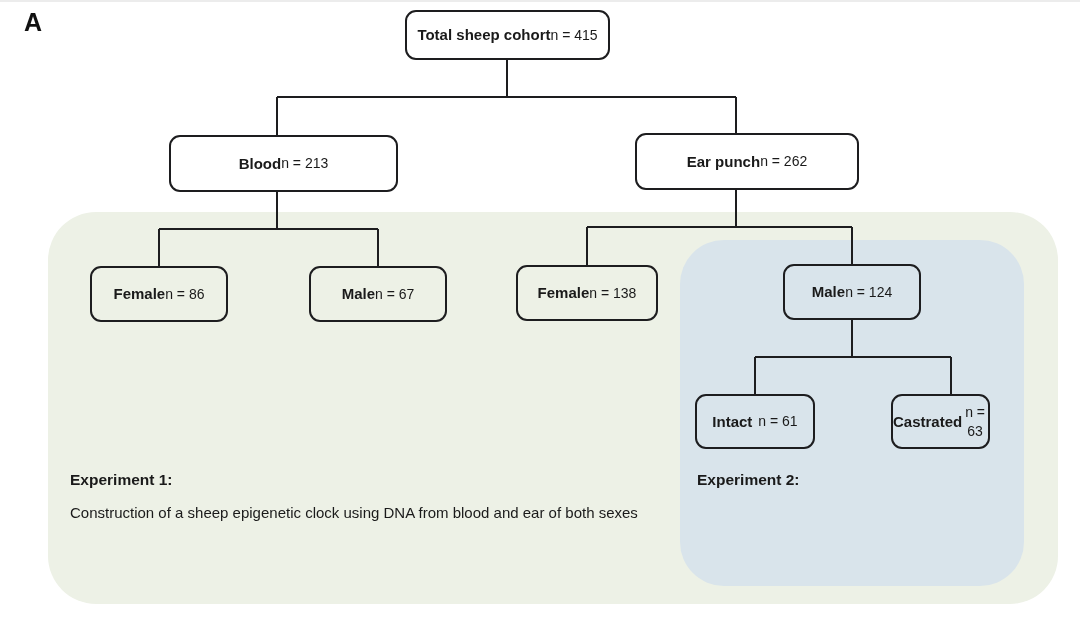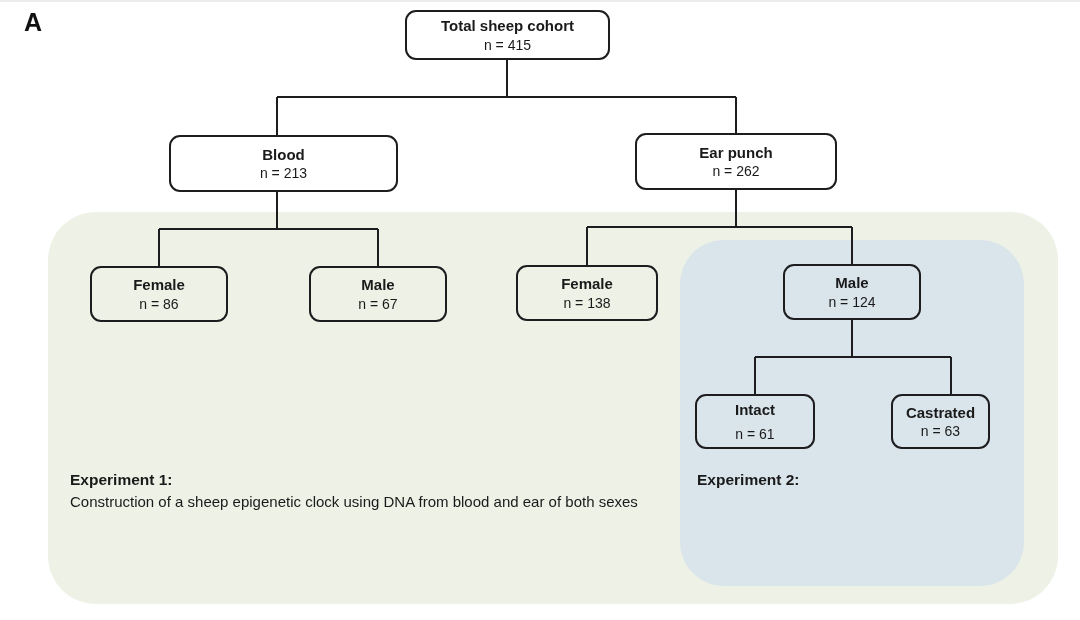--- a/index.html
+++ b/index.html
@@ -56,41 +56,42 @@
     stroke-width: 2;
     fill: none;
   }
   .node {
     position: absolute;
     box-sizing: border-box;
     border: 2px solid var(--node_border, #1d1d1f);
     border-radius: 11px;
     background: transparent;
     display: flex;
-    flex-direction: column;
+    flex-direction: row;
     align-items: center;
     justify-content: center;
     text-align: center;
     line-height: 1.3;
   }
   .node-label {
     font-weight: bold;
     font-size: 15px;
   }
   .node-count {
     font-size: 14px;
   }
   .exp-text {
     position: absolute;
     font-size: 15px;
     line-height: 1.45;
   }
   .exp-title {
     font-weight: bold;
     font-size: 15.5px;
+    margin-bottom: 11px;
   }
 </style>
 </head>
 <body>
 
 <div class="canvas">
 
   <div class="panel-label">A</div>
 
   <div class="region region-exp1"></div>
@@ -122,21 +123,21 @@
   <div class="node" style="left:405px; top:8px; width:205px; height:50px;">
     <div class="node-label">Total sheep cohort</div>
     <div class="node-count">n = 415</div>
   </div>
 
   <div class="node" style="left:169px; top:133px; width:229px; height:57px;">
     <div class="node-label">Blood</div>
     <div class="node-count">n = 213</div>
   </div>
 
-  <div class="node" style="left:635px; top:131px; width:202px; height:57px;">
+  <div class="node" style="left:635px; top:131px; width:224px; height:57px;">
     <div class="node-label">Ear punch</div>
     <div class="node-count">n = 262</div>
   </div>
 
   <div class="node" style="left:90px; top:264px; width:138px; height:56px;">
     <div class="node-label">Female</div>
     <div class="node-count">n = 86</div>
   </div>
 
   <div class="node" style="left:309px; top:264px; width:138px; height:56px;">

